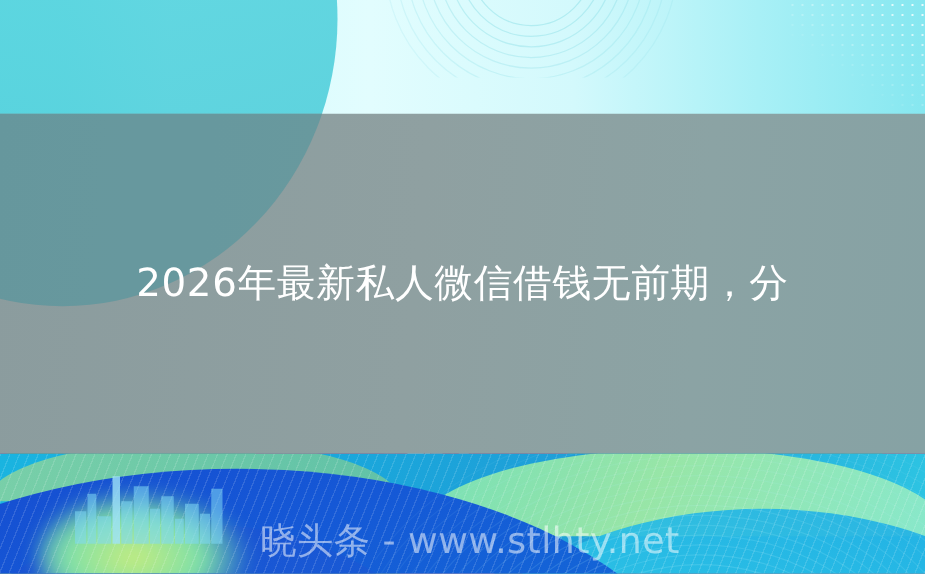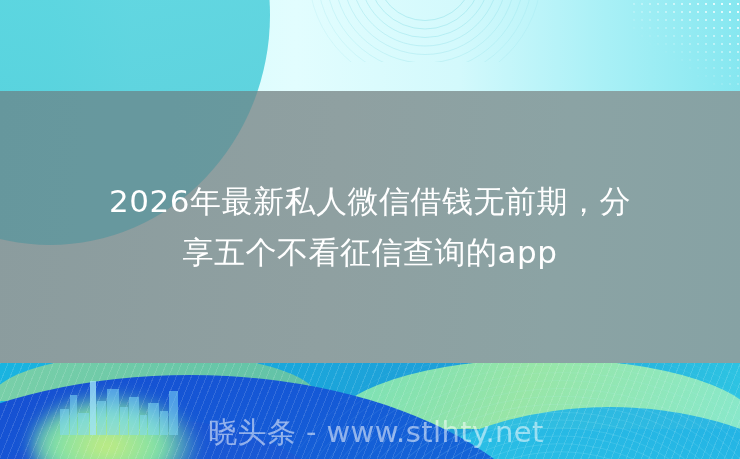--- a/index.html
+++ b/index.html
@@ -267,18 +267,17 @@
         <i style="left: 69px; bottom: 0px; width: 10px; height: 38px;"></i>
         <i style="left: 80px; bottom: 0px; width: 7px; height: 20px;"></i>
         <i style="left: 88px; bottom: 0px; width: 11px; height: 32px;"></i>
         <i style="left: 100px; bottom: 0px; width: 8px; height: 24px;"></i>
         <i style="left: 109px; bottom: 0px; width: 9px; height: 44px;"></i>
       </div>
   </div>
 
   <div class="title-wrap">
     <div class="title">2026年最新私人微信借钱无前期，分</div>
-    <div class="title">享五个不看征信查询的app</div>
   </div>
 
   <div class="watermark">晓头条 - www.stlhty.net</div>
 
 </div>
 
 </body></html>

